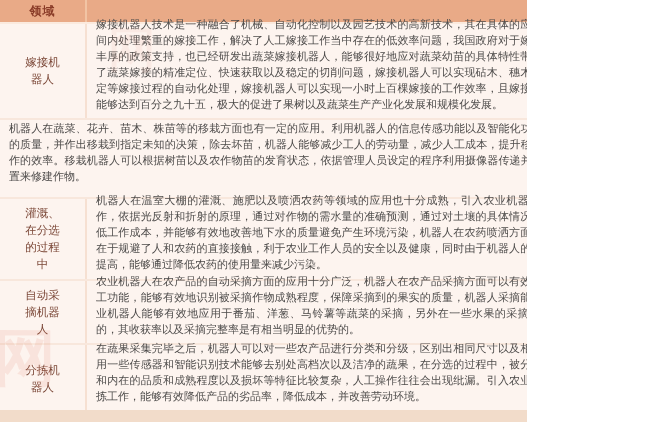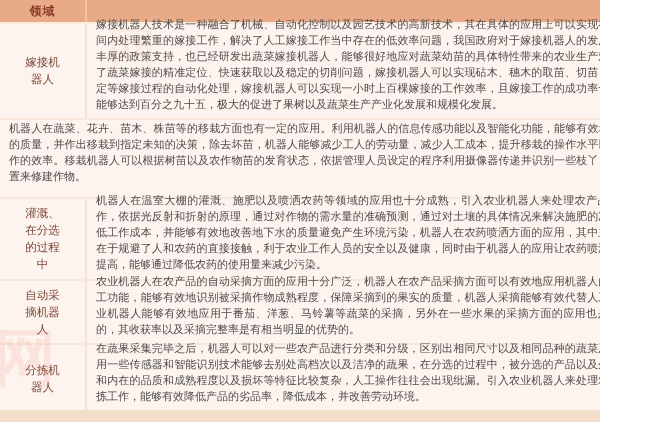--- a/index.html
+++ b/index.html
@@ -2,21 +2,21 @@
 <html><head>
 <meta charset="utf-8">
 <style>
   html,body{margin:0;padding:0;}
   body{
     font-family:"DejaVu Sans","Liberation Sans",sans-serif;
     background:#ffffff;
   }
   .page{
     position:relative;
-    width:600px;height:422px;
+    width:527px;height:422px;
     background:#fdf3ee;
     overflow:hidden;
   }
   .table{
     position:absolute;left:0;top:0;width:660px;
     display:flex;flex-direction:column;
   }
   .thead{
     display:flex;height:22px;
     background:#e9aa87;

